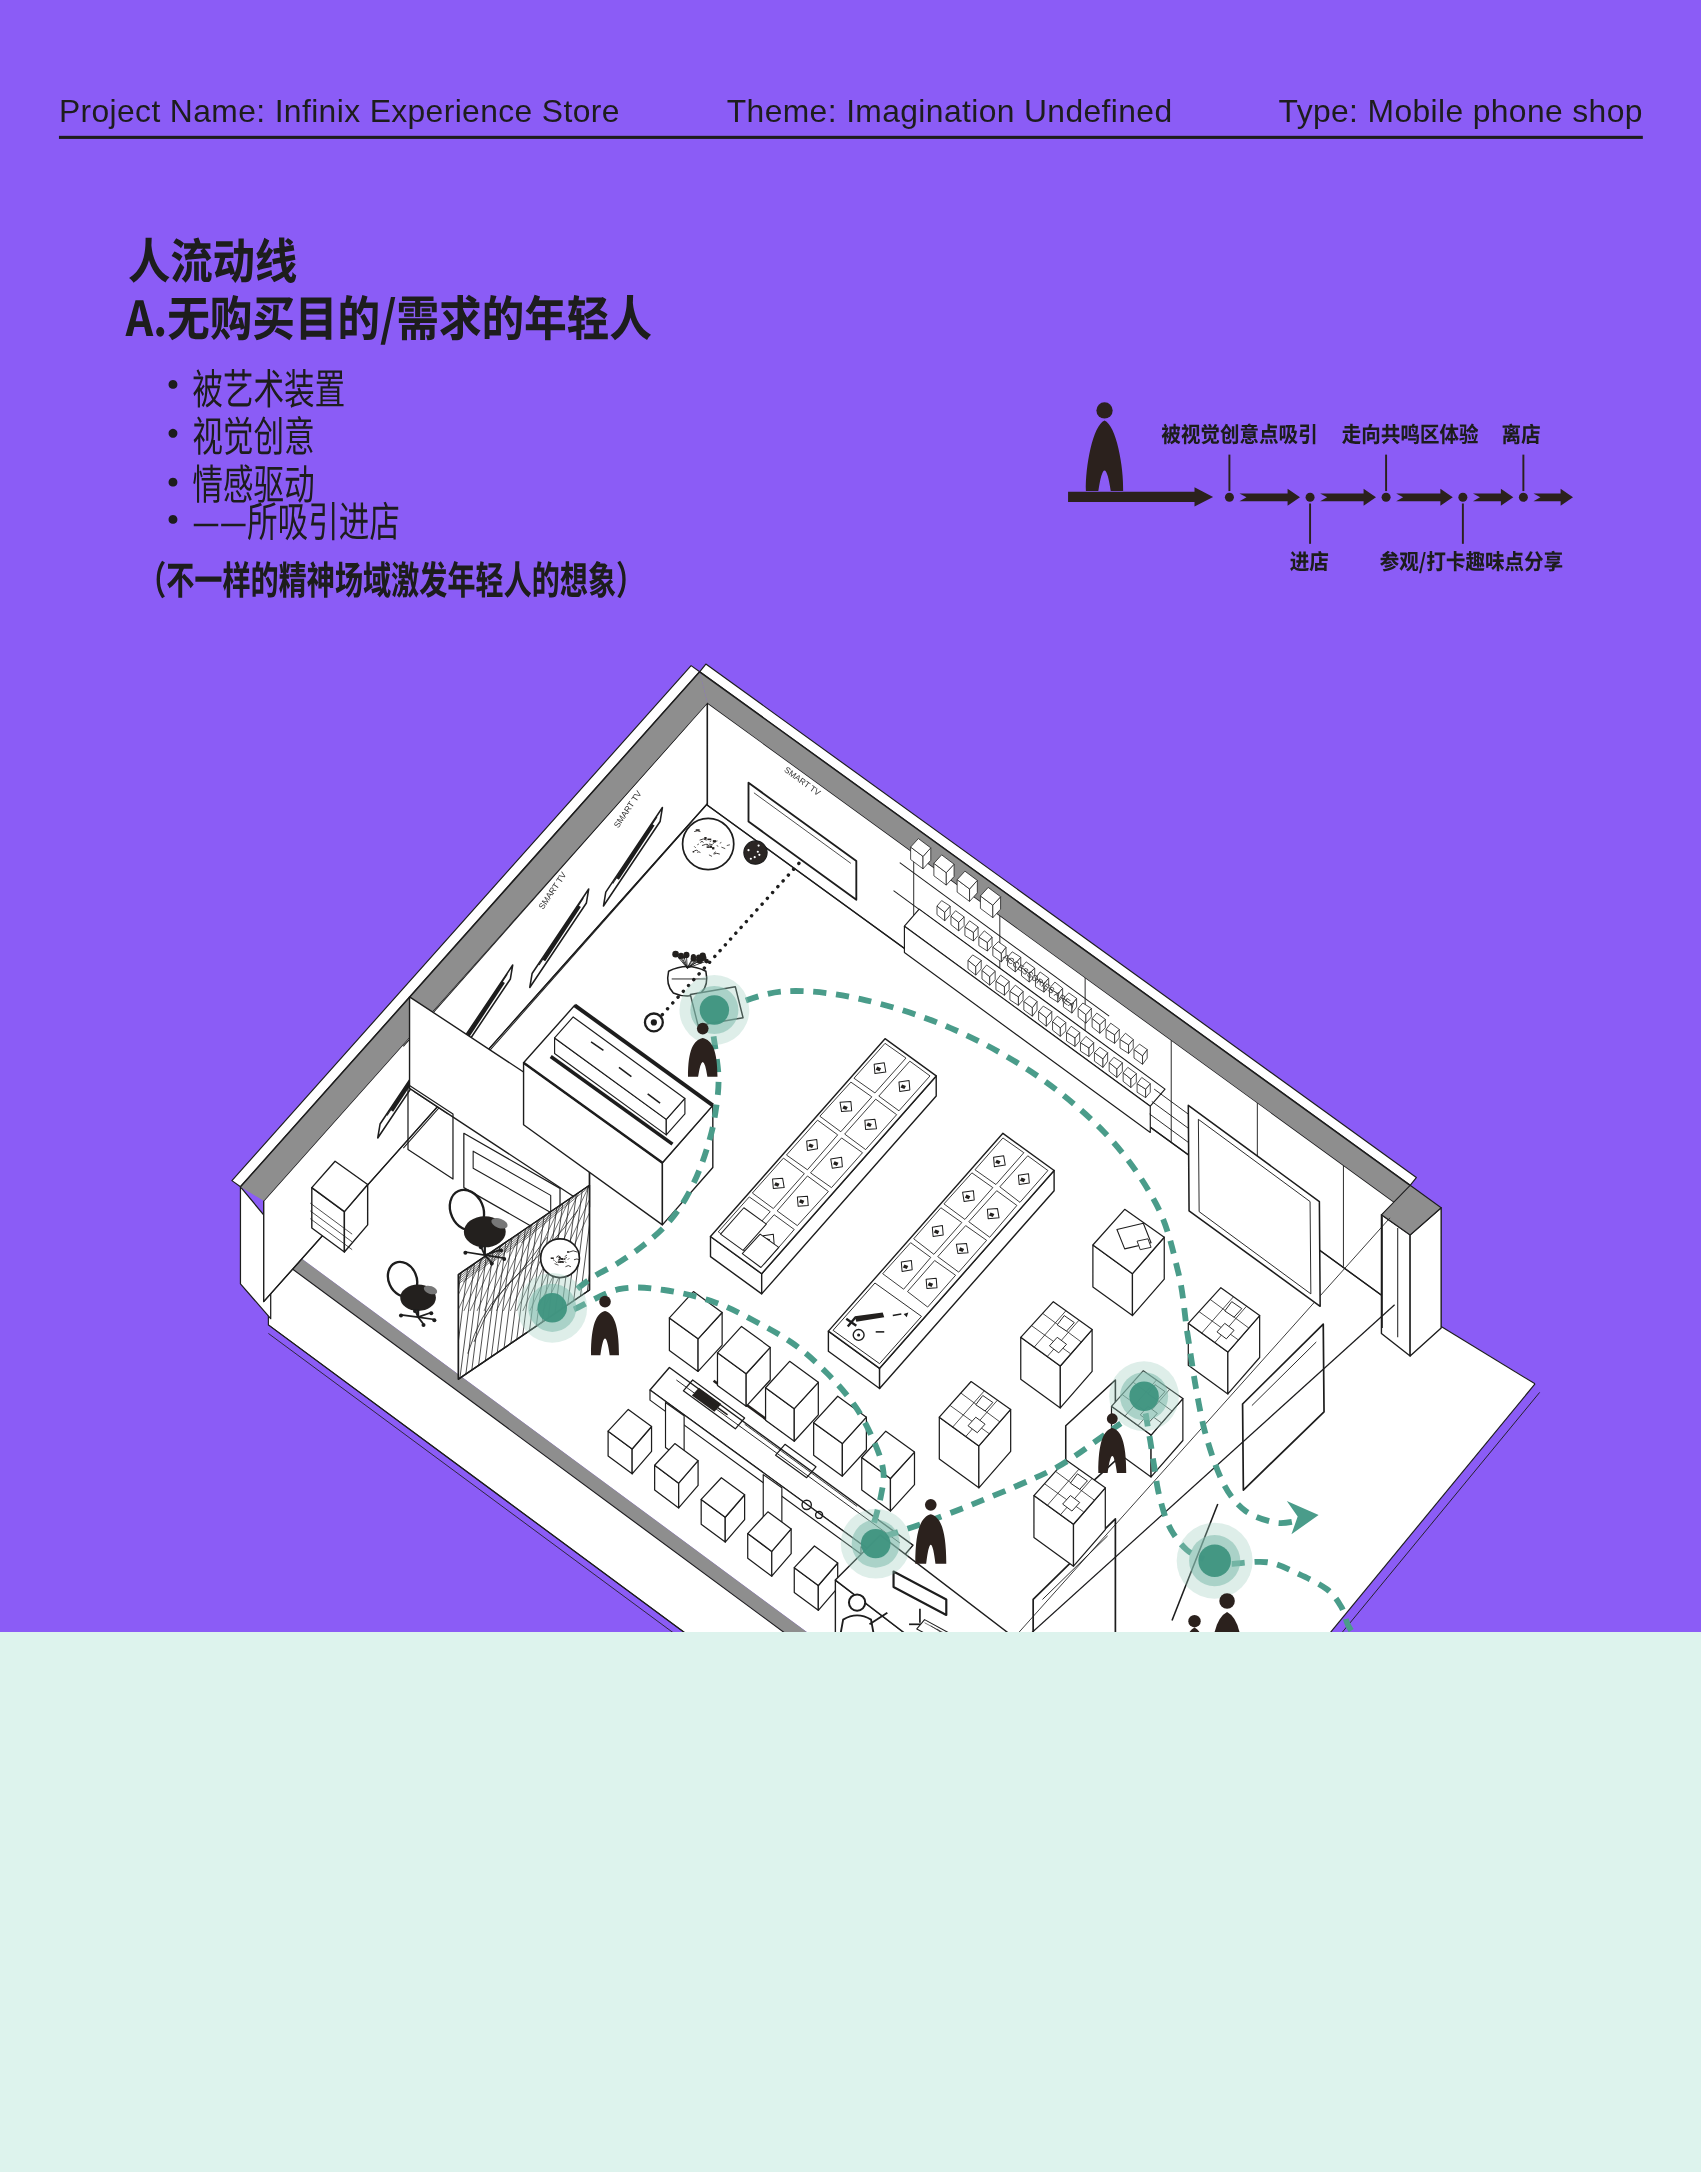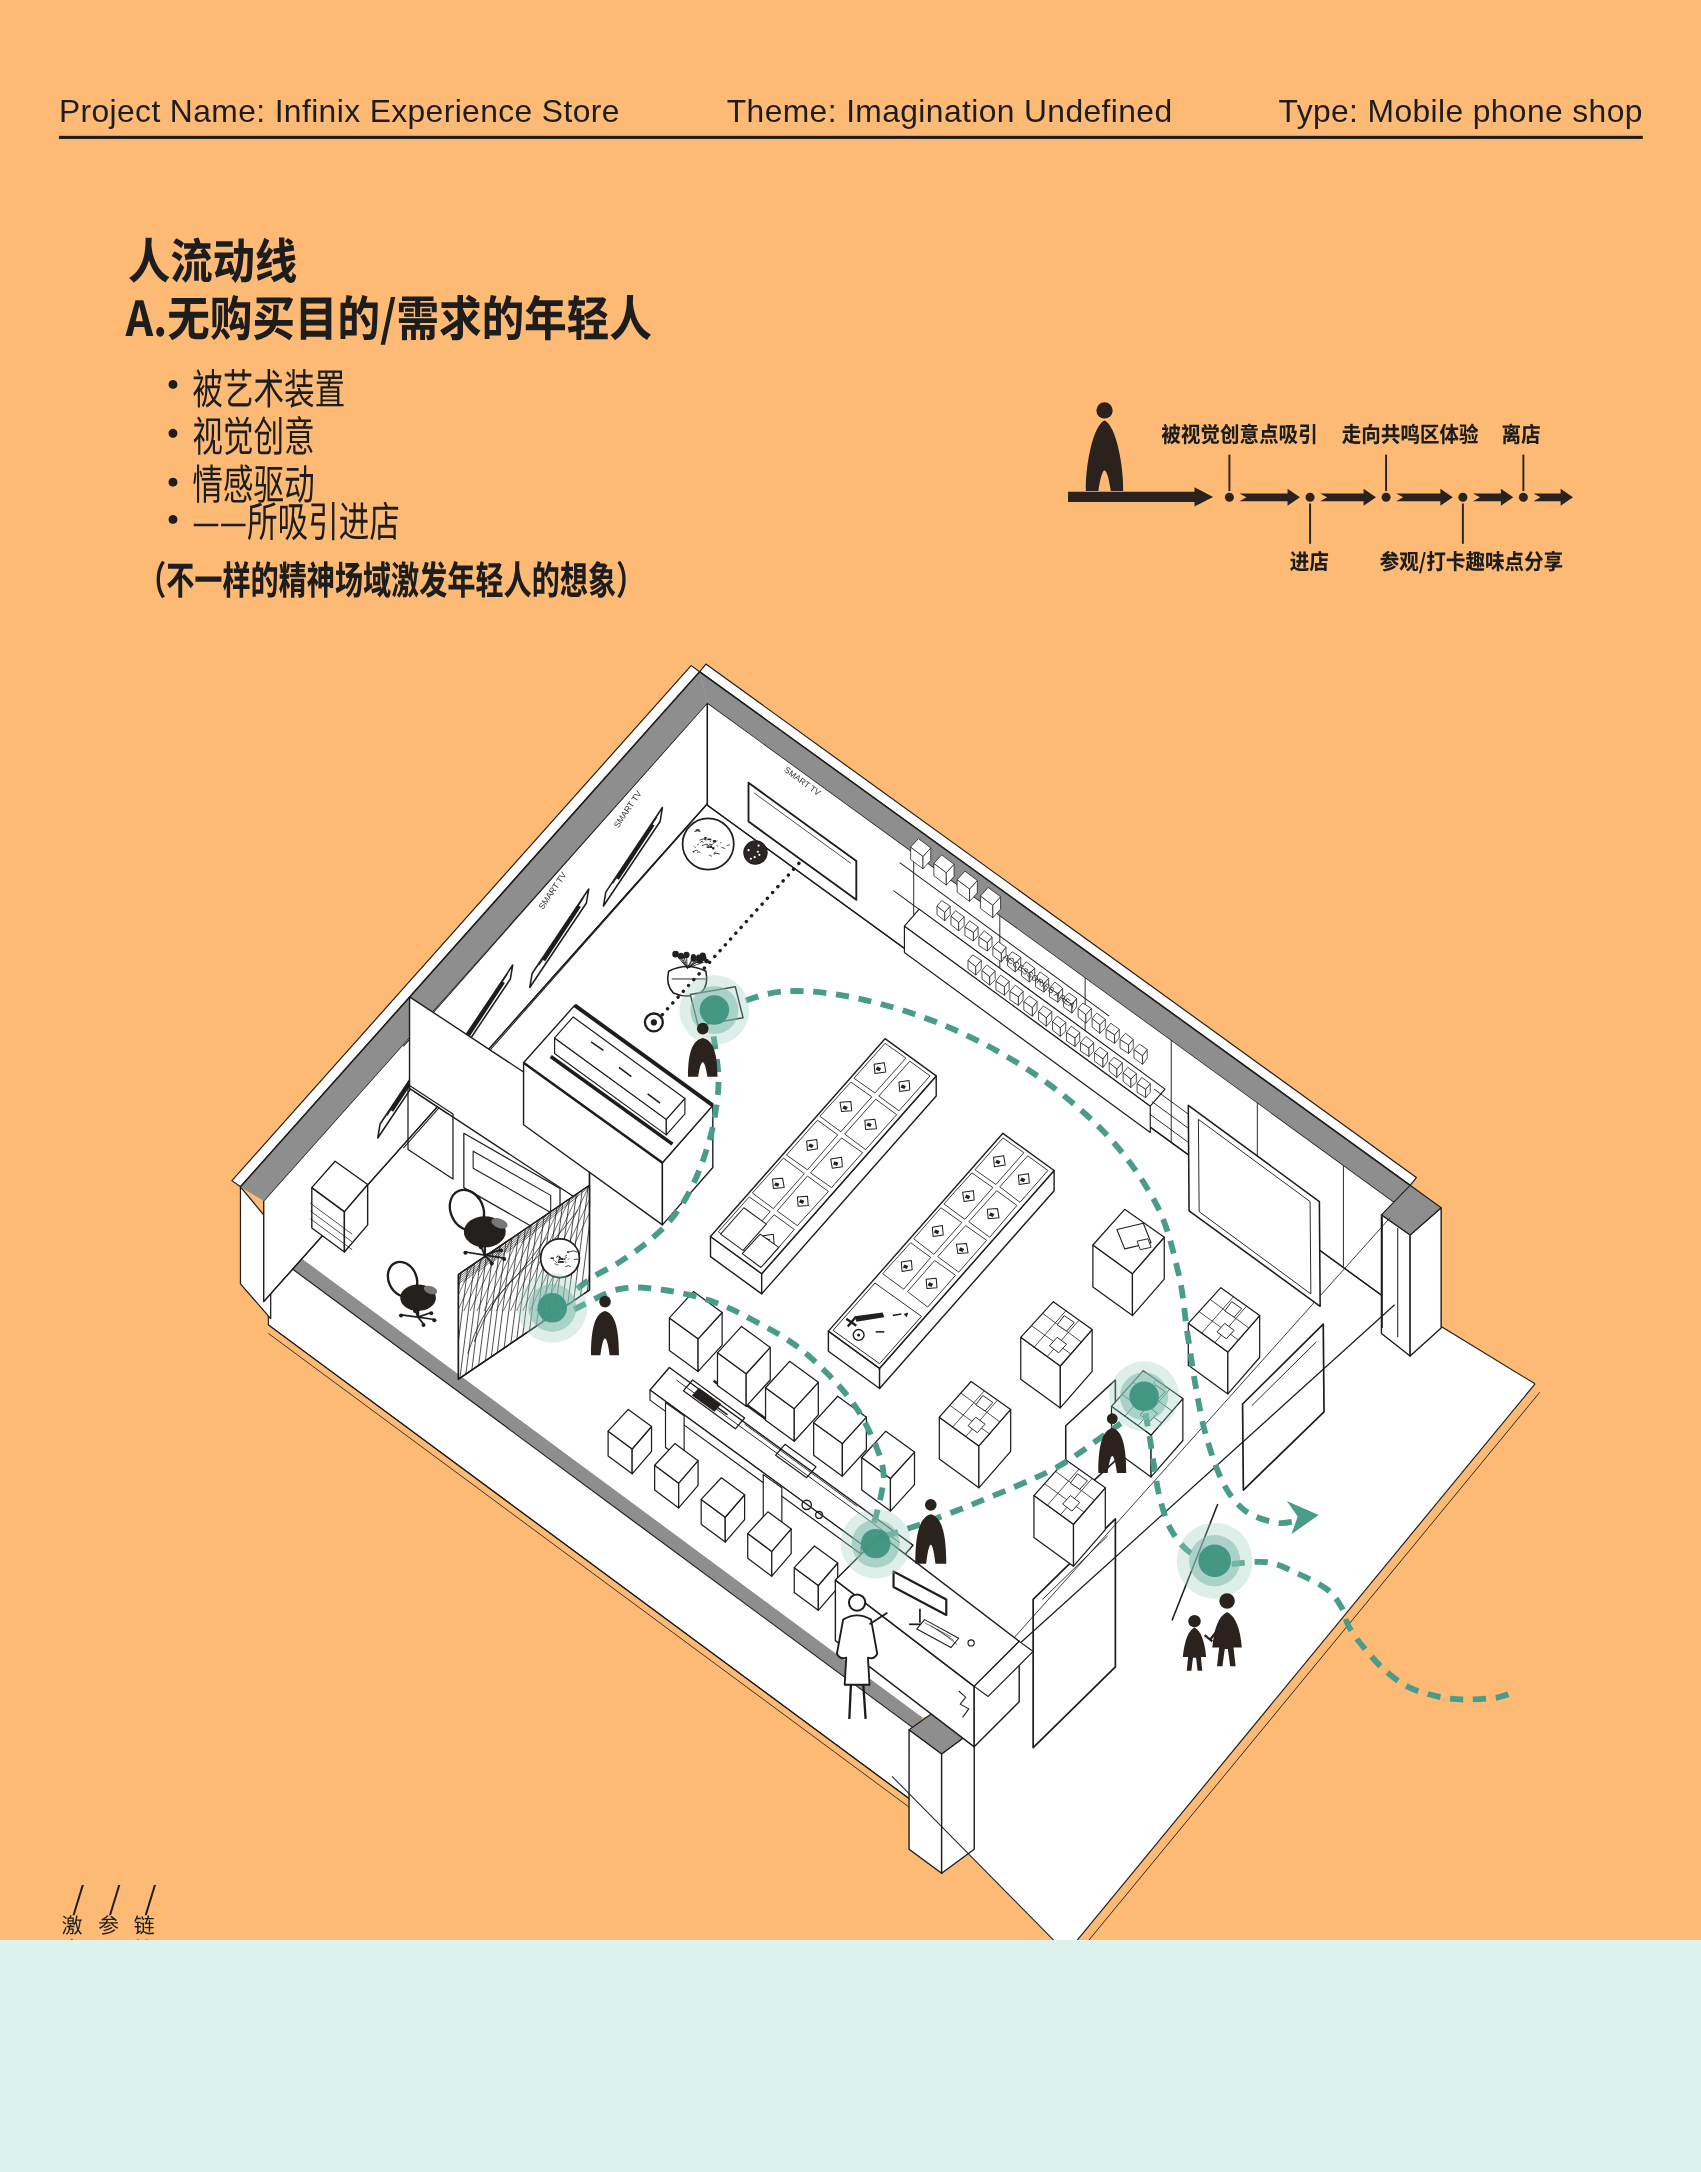--- a/index.html
+++ b/index.html
@@ -1,14 +1,14 @@
 <!DOCTYPE html>
 <html style="font-size:12.4px"><head><meta charset="utf-8"><style>
 html,body{margin:0;padding:0;background:#ddf3ed;}
-.page{position:relative;width:1701px;height:1940px;background:#fdba74;overflow:hidden;font-family:"Liberation Sans", sans-serif;}
+.page{position:relative;width:1701px;height:1632px;background:#8b5cf6;overflow:hidden;font-family:"Liberation Sans", sans-serif;}
 svg{position:absolute;left:0;top:0;}
 </style></head><body>
 <div class="page">
 <svg width="1701" height="2172" viewBox="0 0 2193 2800">
 
 <g>
         <text x="76" y="157" font-size="41" fill="#1d1d1d" font-family="Liberation Sans, sans-serif" letter-spacing="0.5">Project Name: Infinix Experience Store</text>
       </g>
 
 <g>

